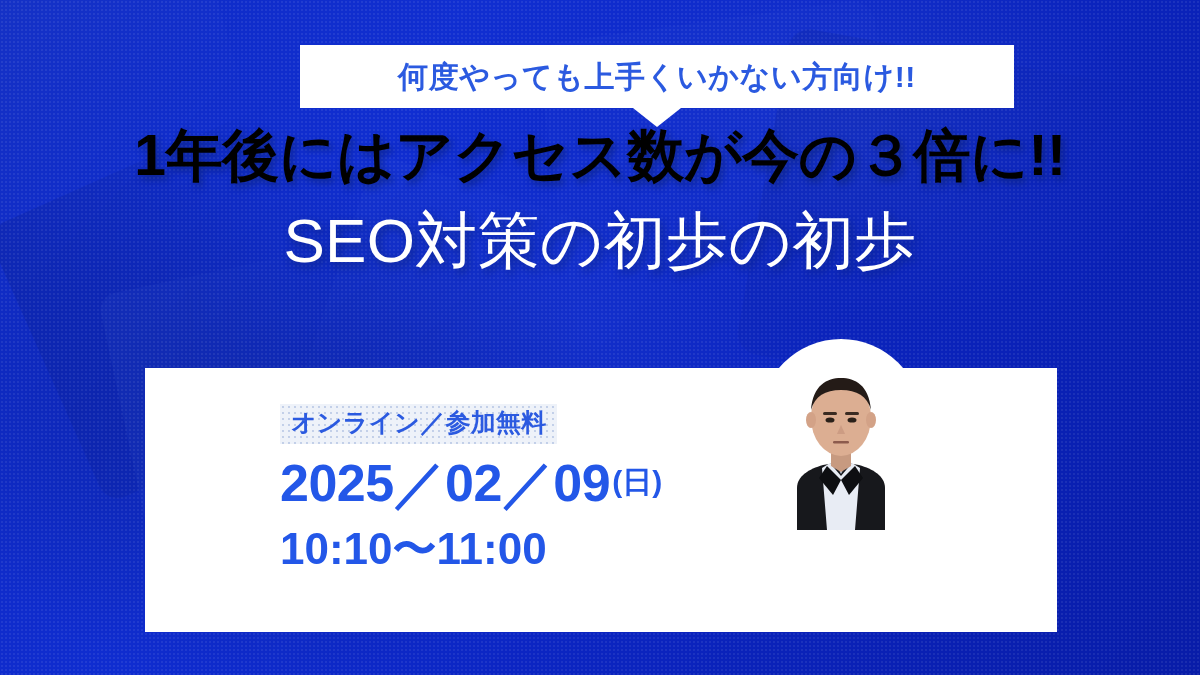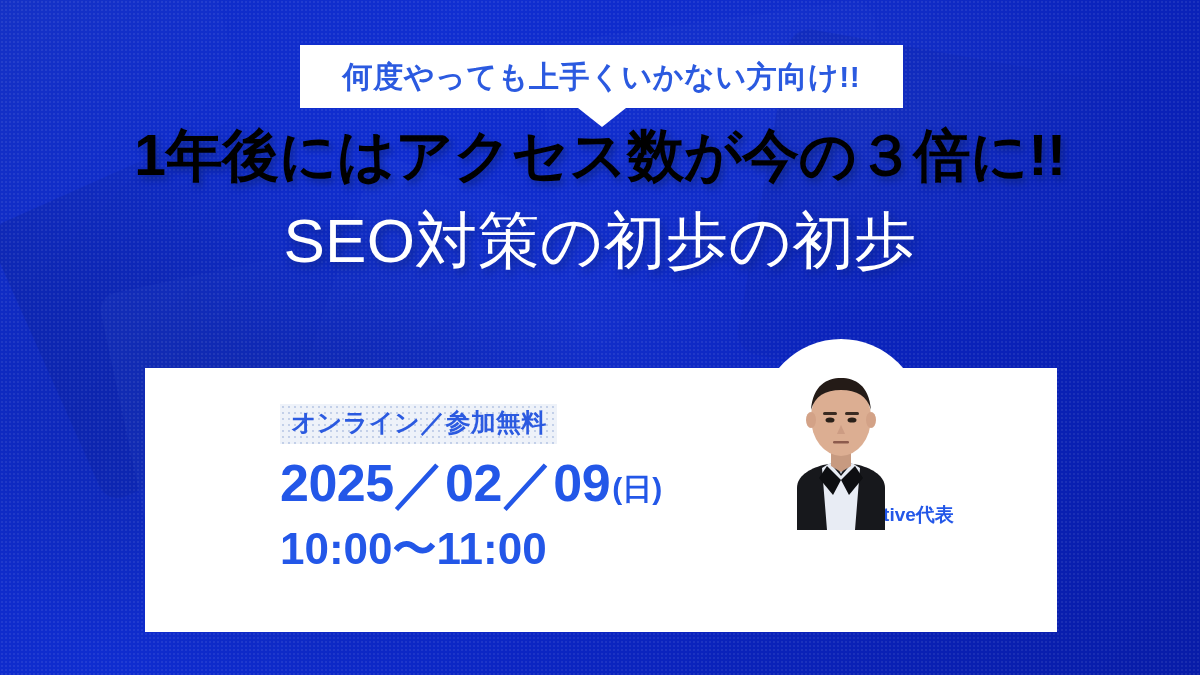--- a/index.html
+++ b/index.html
@@ -77,21 +77,21 @@
   .bg-dots{
     position:absolute; inset:0;
     background-image:radial-gradient(rgba(255,255,255,.07) 1px, rgba(255,255,255,0) 1px);
     background-size:4px 4px;
   }
 
   
   .kicker-wrap{
     position:absolute;
     left:300px; top:45px;
-    width:603px; height:63px;
+    width:714px; height:63px;
     z-index:6;
   }
   .kicker{
     width:100%; height:100%;
     background:#ffffff;
     display:flex; align-items:center; justify-content:center;
   }
   .kicker-text{
     color:#2b5ae0;
     font-size:30px;
@@ -148,20 +148,21 @@
   }
 
   
   .info-card{
     position:absolute;
     left:145px; top:368px;
     width:912px; height:264px;
     background:#ffffff;
     z-index:8;
     display:flex;
+    flex-direction:column;
   }
   .card-left{
     width:600px;
     padding:36px 0 0 135px;
   }
   .badge{
     display:inline-block;
     background:#eef2f9;
     background-image:radial-gradient(rgba(160,180,220,.55) 1px, rgba(0,0,0,0) 1px);
     background-size:6px 6px;
@@ -171,21 +172,21 @@
     letter-spacing:.01em;
     padding:5px 11px 7px 11px;
     line-height:1.1;
     white-space:nowrap;
   }
   .date-row{
     margin-top:12px;
     color:#2357e8;
     white-space:nowrap;
     display:flex;
-    align-items:flex-end;
+    align-items:center;
   }
   .date-main{
     font-size:52px;
     font-weight:800;
     letter-spacing:-.01em;
     line-height:1.05;
   }
   .date-day{
     font-size:30px;
     font-weight:700;
@@ -269,21 +270,21 @@
 
   <div class="avatar-disc"></div>
 
   <div class="info-card">
     <div class="card-left">
       <div class="badge">オンライン／参加無料</div>
       <div class="date-row">
         <span class="date-main">2025／02／09</span>
         <span class="date-day">(日)</span>
       </div>
-      <div class="time-row">10:00〜11:00</div>
+      <div class="time-row">10:10〜11:00</div>
     </div>
 
     <div class="card-right">
       <div class="speaker">
         <div class="speaker-role">Attractive代表</div>
       </div>
     </div>
   </div>
 
   <svg class="portrait" viewBox="0 0 132 160">

